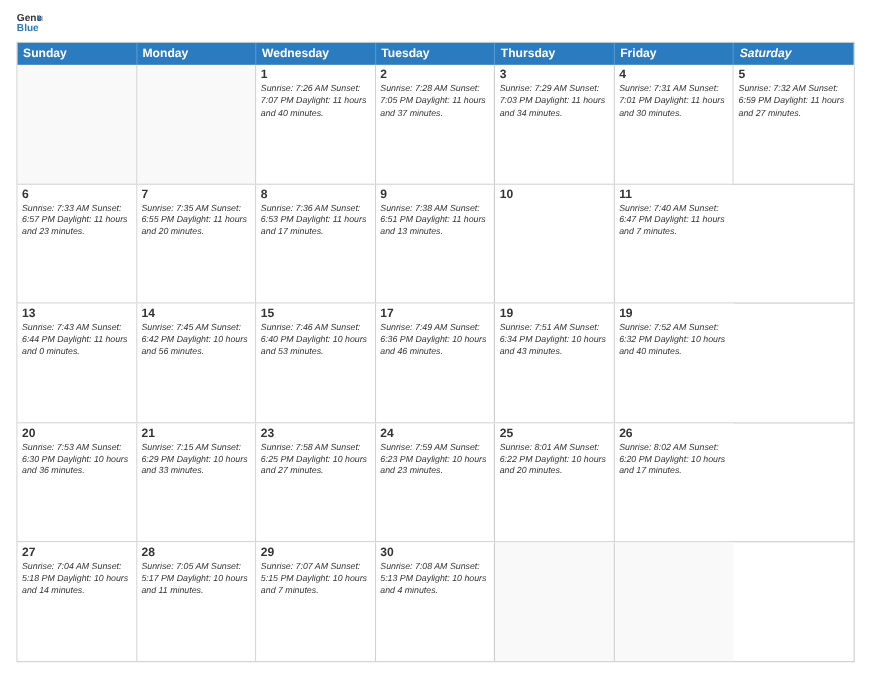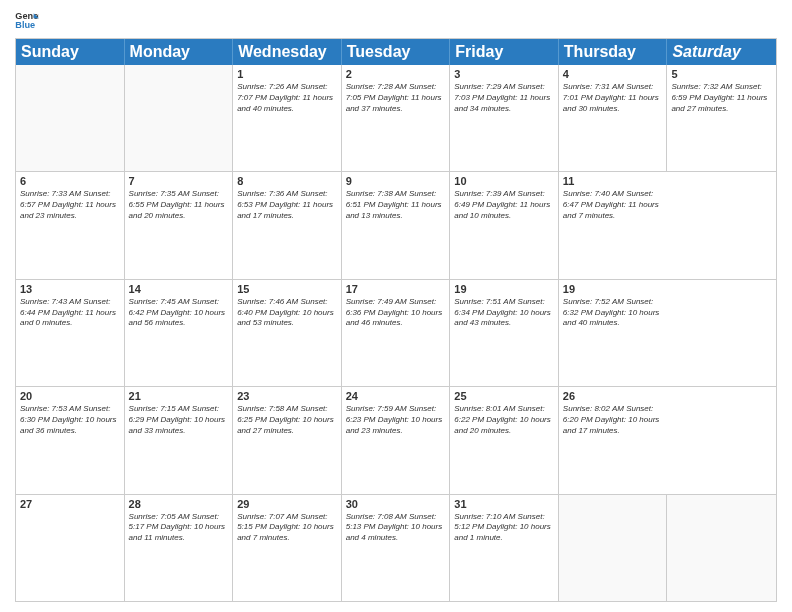--- a/index.html
+++ b/index.html
@@ -51,21 +51,21 @@
       flex-direction: column;
       border: 1px solid #ccc;
     }
     .cal-header {
       display: grid;
       grid-template-columns: repeat(7, 1fr);
       background: #2a7bc0;
     }
     .cal-header-cell {
       color: #fff;
-      font-size: 16px;
+      font-size: 11px;
       font-weight: bold;
       padding: 4px 5px;
       text-align: left;
       border-right: 1px solid #5599d0;
     }
     .cal-header-cell:last-child { border-right: none; font-style: italic; }
     .cal-body {
       flex: 1;
       display: flex;
       flex-direction: column;
@@ -118,22 +118,22 @@
       <div class="location"></div>
     </div>
   </div>
 
   <div class="calendar">
     <div class="cal-header" id="cal-header-row">
         <div class="cal-header-cell">Sunday</div>
         <div class="cal-header-cell">Monday</div>
         <div class="cal-header-cell">Wednesday</div>
         <div class="cal-header-cell">Tuesday</div>
+        <div class="cal-header-cell">Thursday</div>
         <div class="cal-header-cell">Friday</div>
-        <div class="cal-header-cell">Thursday</div>
         <div class="cal-header-cell">Saturday</div>
       </div>
     <div class="cal-body" id="cal-body">
         <div class="cal-row">
           <div class="cal-cell empty"></div>
           <div class="cal-cell empty"></div>
           <div class="cal-cell">
             <div class="day-num">1</div>
             <div class="cell-info">Sunrise: 7:26 AM
 Sunset: 7:07 PM
@@ -193,24 +193,20 @@
           </div>
           <div class="cal-cell">
             <div class="day-num">9</div>
             <div class="cell-info">Sunrise: 7:38 AM
 Sunset: 6:51 PM
 Daylight: 11 hours
 and 13 minutes.</div>
           </div>
           <div class="cal-cell">
             <div class="day-num">10</div>
-            <div class="cell-info">Sunrise: 7:39 AM
-Sunset: 6:49 PM
-Daylight: 11 hours
-and 10 minutes.</div>
           </div>
           <div class="cal-cell">
             <div class="day-num">11</div>
             <div class="cell-info">Sunrise: 7:40 AM
 Sunset: 6:47 PM
 Daylight: 11 hours
 and 7 minutes.</div>
           </div>
         </div>
         <div class="cal-row">
@@ -297,20 +293,24 @@
             <div class="day-num">26</div>
             <div class="cell-info">Sunrise: 8:02 AM
 Sunset: 6:20 PM
 Daylight: 10 hours
 and 17 minutes.</div>
           </div>
         </div>
         <div class="cal-row">
           <div class="cal-cell">
             <div class="day-num">27</div>
+            <div class="cell-info">Sunrise: 7:04 AM
+Sunset: 5:18 PM
+Daylight: 10 hours
+and 14 minutes.</div>
           </div>
           <div class="cal-cell">
             <div class="day-num">28</div>
             <div class="cell-info">Sunrise: 7:05 AM
 Sunset: 5:17 PM
 Daylight: 10 hours
 and 11 minutes.</div>
           </div>
           <div class="cal-cell">
             <div class="day-num">29</div>
@@ -318,26 +318,19 @@
 Sunset: 5:15 PM
 Daylight: 10 hours
 and 7 minutes.</div>
           </div>
           <div class="cal-cell">
             <div class="day-num">30</div>
             <div class="cell-info">Sunrise: 7:08 AM
 Sunset: 5:13 PM
 Daylight: 10 hours
 and 4 minutes.</div>
-          </div>
-          <div class="cal-cell">
-            <div class="day-num">31</div>
-            <div class="cell-info">Sunrise: 7:10 AM
-Sunset: 5:12 PM
-Daylight: 10 hours
-and 1 minute.</div>
           </div>
           <div class="cal-cell empty"></div>
           <div class="cal-cell empty"></div>
         </div>
       </div>
   </div>
 </div>
 
 </body></html>

